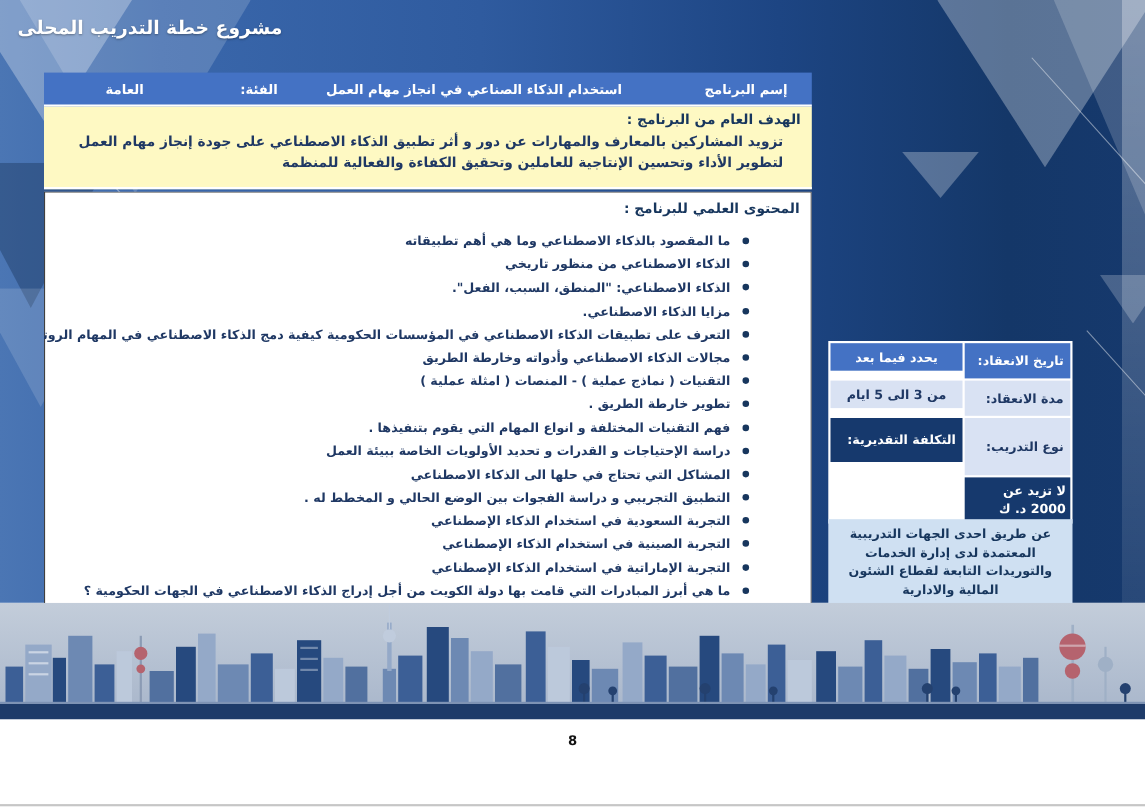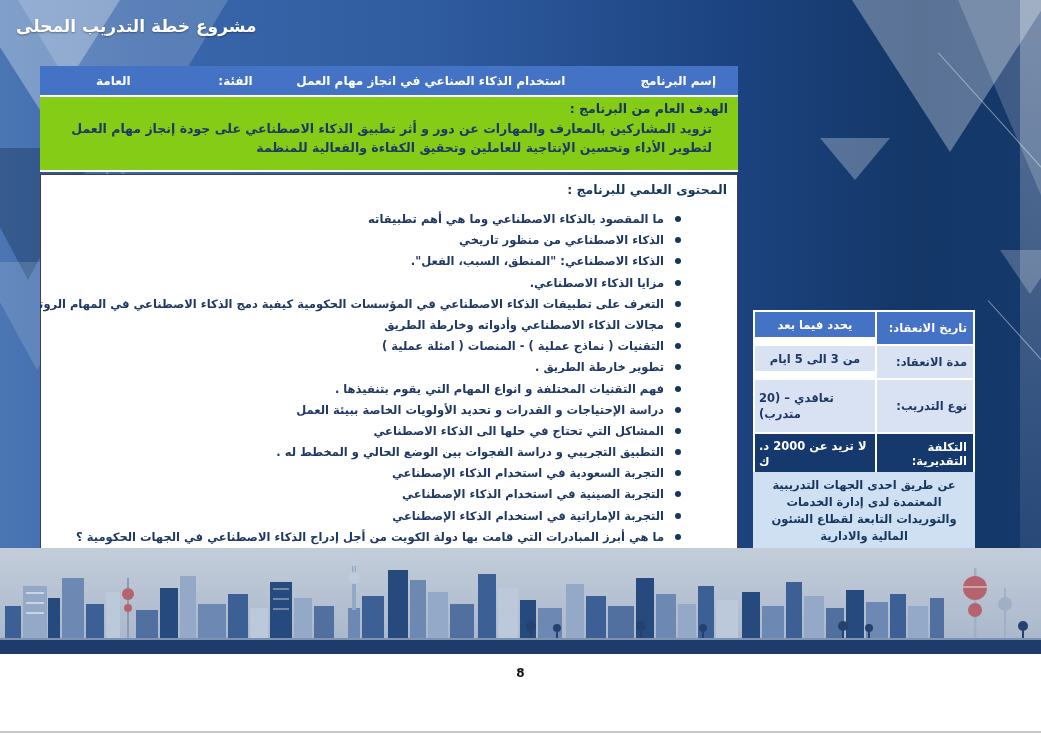--- a/index.html
+++ b/index.html
@@ -27,38 +27,38 @@
   
   .title{position:absolute;left:16px;top:16px;width:1041px;color:#ffffff;
          font-size:17px;font-weight:700;letter-spacing:.3px;text-shadow:0 1px 2px rgba(0,0,0,.35);}
   
   .hdr-row{position:absolute;left:40px;top:66px;width:698px;height:29px;background:#4472c4;
            border-bottom:2px solid #ffffff;display:grid;grid-template-columns:23% 42% 14% 21%;
            align-items:center;color:#fff;font-size:12px;font-weight:700;}
   .hdr-row .cell{text-align:center;white-space:nowrap;}
   .hdr-row .cell.name{text-align:right;padding-right:22px;}
   
-  .obj-box{position:absolute;left:40px;top:97px;width:698px;height:75px;background:#84cc16;
+  .obj-box{position:absolute;left:40px;top:97px;width:698px;height:75px;background:#fef9c3;
            border-bottom:2px solid #ffffff;box-sizing:border-box;padding:4px 10px 0 14px;}
   .obj-head{font-size:12.5px;font-weight:700;color:#17365d;}
   .obj-text{margin-top:3px;font-size:12.5px;font-weight:700;color:#1f3864;line-height:19px;text-align:right;padding-right:16px;}
   
   .content-box{position:absolute;left:40px;top:174px;width:698px;height:395px;background:#ffffff;
            box-sizing:border-box;border:1px solid #404040;padding:7px 10px 0 10px;
            clip-path:polygon(0 0,100% 0,100% 100%,5.5% 100%,5.5% 95%,0 95%);}
   .content-head{font-size:12.5px;font-weight:700;color:#17365d;}
   .bullets{list-style:none;margin:13px 0 0 0;padding:0 46px 0 0;}
   .bullets li{position:relative;font-size:11.5px;font-weight:700;color:#1f3864;line-height:18px;
            margin-bottom:3.2px;padding-right:17px;text-align:right;white-space:nowrap;}
   .bullets li::before{content:"";position:absolute;right:0;top:6px;width:6px;height:6px;border-radius:50%;background:#17365d;}
   
   .details{position:absolute;left:753px;top:310px;width:222px;background:#ffffff;padding:2px;box-sizing:border-box;
            display:grid;grid-template-columns:96px 1fr;gap:2px;font-weight:700;font-size:11.5px;}
   .details .dlabel{display:flex;align-items:center;justify-content:flex-start;padding:16px 6px;box-sizing:border-box;}
-  .details .dvalue{display:flex;align-items:center;justify-content:center;text-align:left;padding:2px 4px;box-sizing:border-box;line-height:16px;}
+  .details .dvalue{display:flex;align-items:center;justify-content:center;text-align:right;padding:2px 4px;box-sizing:border-box;line-height:16px;}
   .r-blue{background:#4472c4;color:#ffffff;}
   .r-light{background:#d9e2f3;color:#1f3864;}
   .r-dark{background:#16396d;color:#ffffff;}
   .h27{height:25px;} .h54{height:52px;} .h42{height:40px;}
   
   .note{position:absolute;left:753px;top:472px;width:222px;height:92px;background:#cfe0f2;
         box-sizing:border-box;padding:5px 6px;font-size:11.5px;font-weight:700;color:#17365d;
         line-height:17px;text-align:center;}
   
   .skyline{position:absolute;left:0;top:548px;width:1041px;height:106px;display:block;}
@@ -122,21 +122,20 @@
       <li>ما هي تحديات تطبيق الذكاء الاصطناعي في القطاع الحكومي</li>
     </ul>
   </div>
 
   <div class="details" dir="rtl">
     <div class="dlabel r-blue h27">تاريخ الانعقاد:</div>
     <div class="dvalue r-blue h27">يحدد فيما بعد</div>
     <div class="dlabel r-light h27">مدة الانعقاد:</div>
     <div class="dvalue r-light h27">من 3 الى 5 ايام</div>
     <div class="dlabel r-light h54">نوع التدريب:</div>
-    <div class="dvalue r-light h54">تعاقدي – (20 متدرب)</div>
     <div class="dlabel r-dark h42">التكلفة التقديرية:</div>
     <div class="dvalue r-dark h42">لا تزيد عن 2000 د. ك</div>
   </div>
 
   <div class="note" dir="rtl">عن طريق احدى الجهات التدريبية المعتمدة لدى إدارة الخدمات والتوريدات التابعة لقطاع الشئون المالية والادارية</div>
 
   <svg class="skyline" viewBox="0 0 1041 106" preserveAspectRatio="none" xmlns="http://www.w3.org/2000/svg">
     <defs>
       <linearGradient id="sky" x1="0" y1="0" x2="0" y2="1">
         <stop offset="0" stop-color="#c3cdda"></stop>

